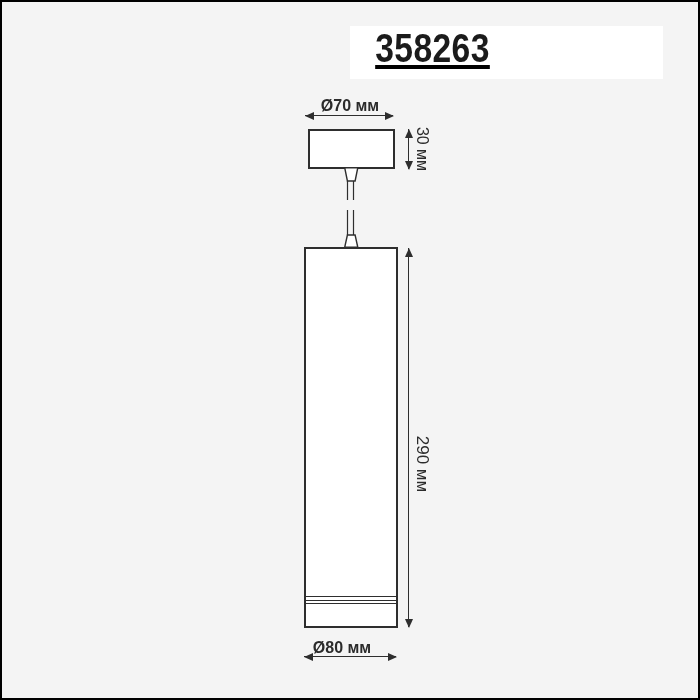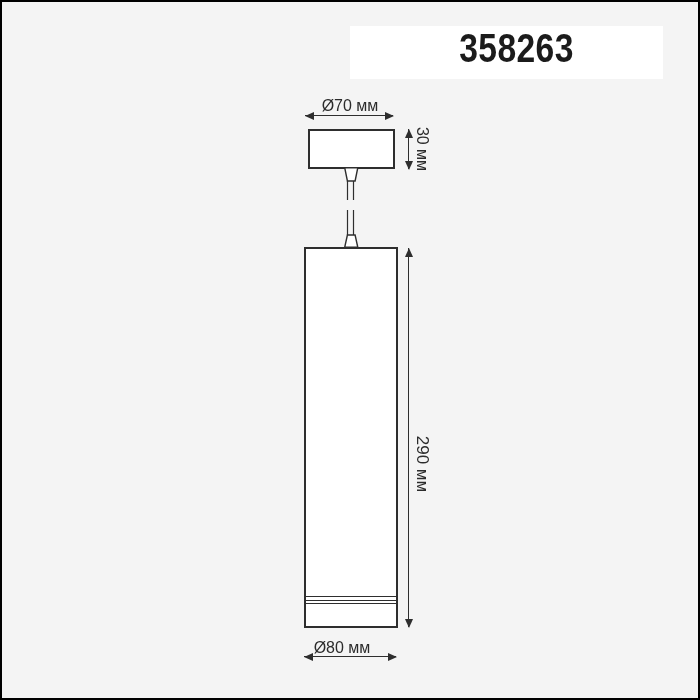--- a/index.html
+++ b/index.html
@@ -21,44 +21,45 @@
   
   .sku-box {
     position: absolute;
     left: 348px;
     top: 24px;
     width: 308px;
     height: 44px;
     background: #ffffff;
     display: flex;
     align-items: center;
-    justify-content: center;
+    justify-content: flex-start;
     padding-right: 5px;
     padding-bottom: 9px;
     box-sizing: content-box;
+    text-decoration: underline;
   }
   .sku-text {
     font-size: 41px;
     font-weight: bold;
     color: #1b1b1b;
     line-height: 1;
     transform: scaleX(0.82);
     transform-origin: 100% 60%;
     letter-spacing: 0.5px;
   }
 
   
   .dim-label {
     position: absolute;
     color: #2b2b2b;
     font-size: 16px;
     line-height: 17px;
     white-space: nowrap;
   }
-  .dim-label.centered { transform: translateX(-50%); }
+  .dim-label.centered { transform: translateX(-50%); font-weight: bold; }
   .dim-label.rot90 { transform: translate(-50%, -50%) rotate(90deg); }
 
   .label-top-diameter  { left: 348px; top: 95px;  }
   .label-canopy-height { left: 420px; top: 147px; }
   .label-body-height   { left: 420px; top: 462px; font-size: 17px; }
   .label-body-diameter { left: 340px; top: 637px; }
 
   
   .h-arrow {
     position: absolute;

